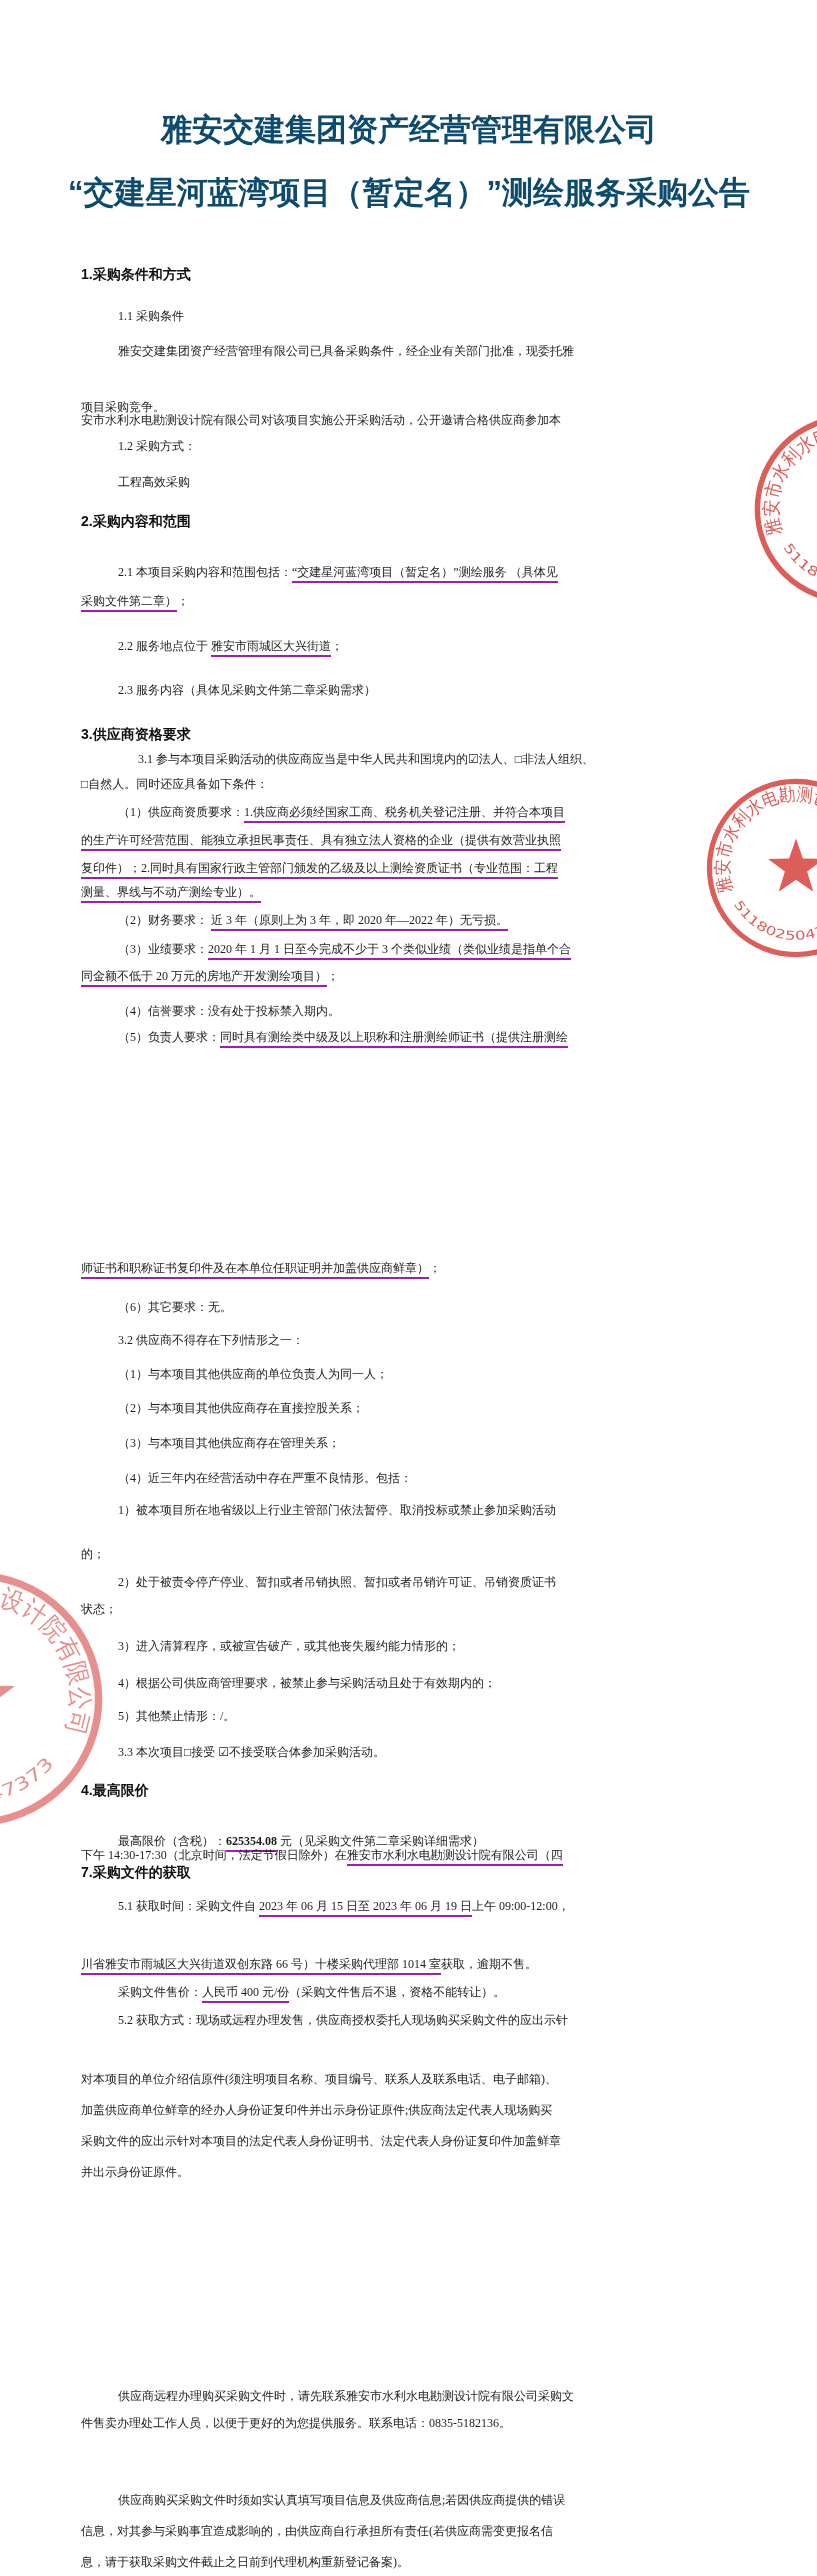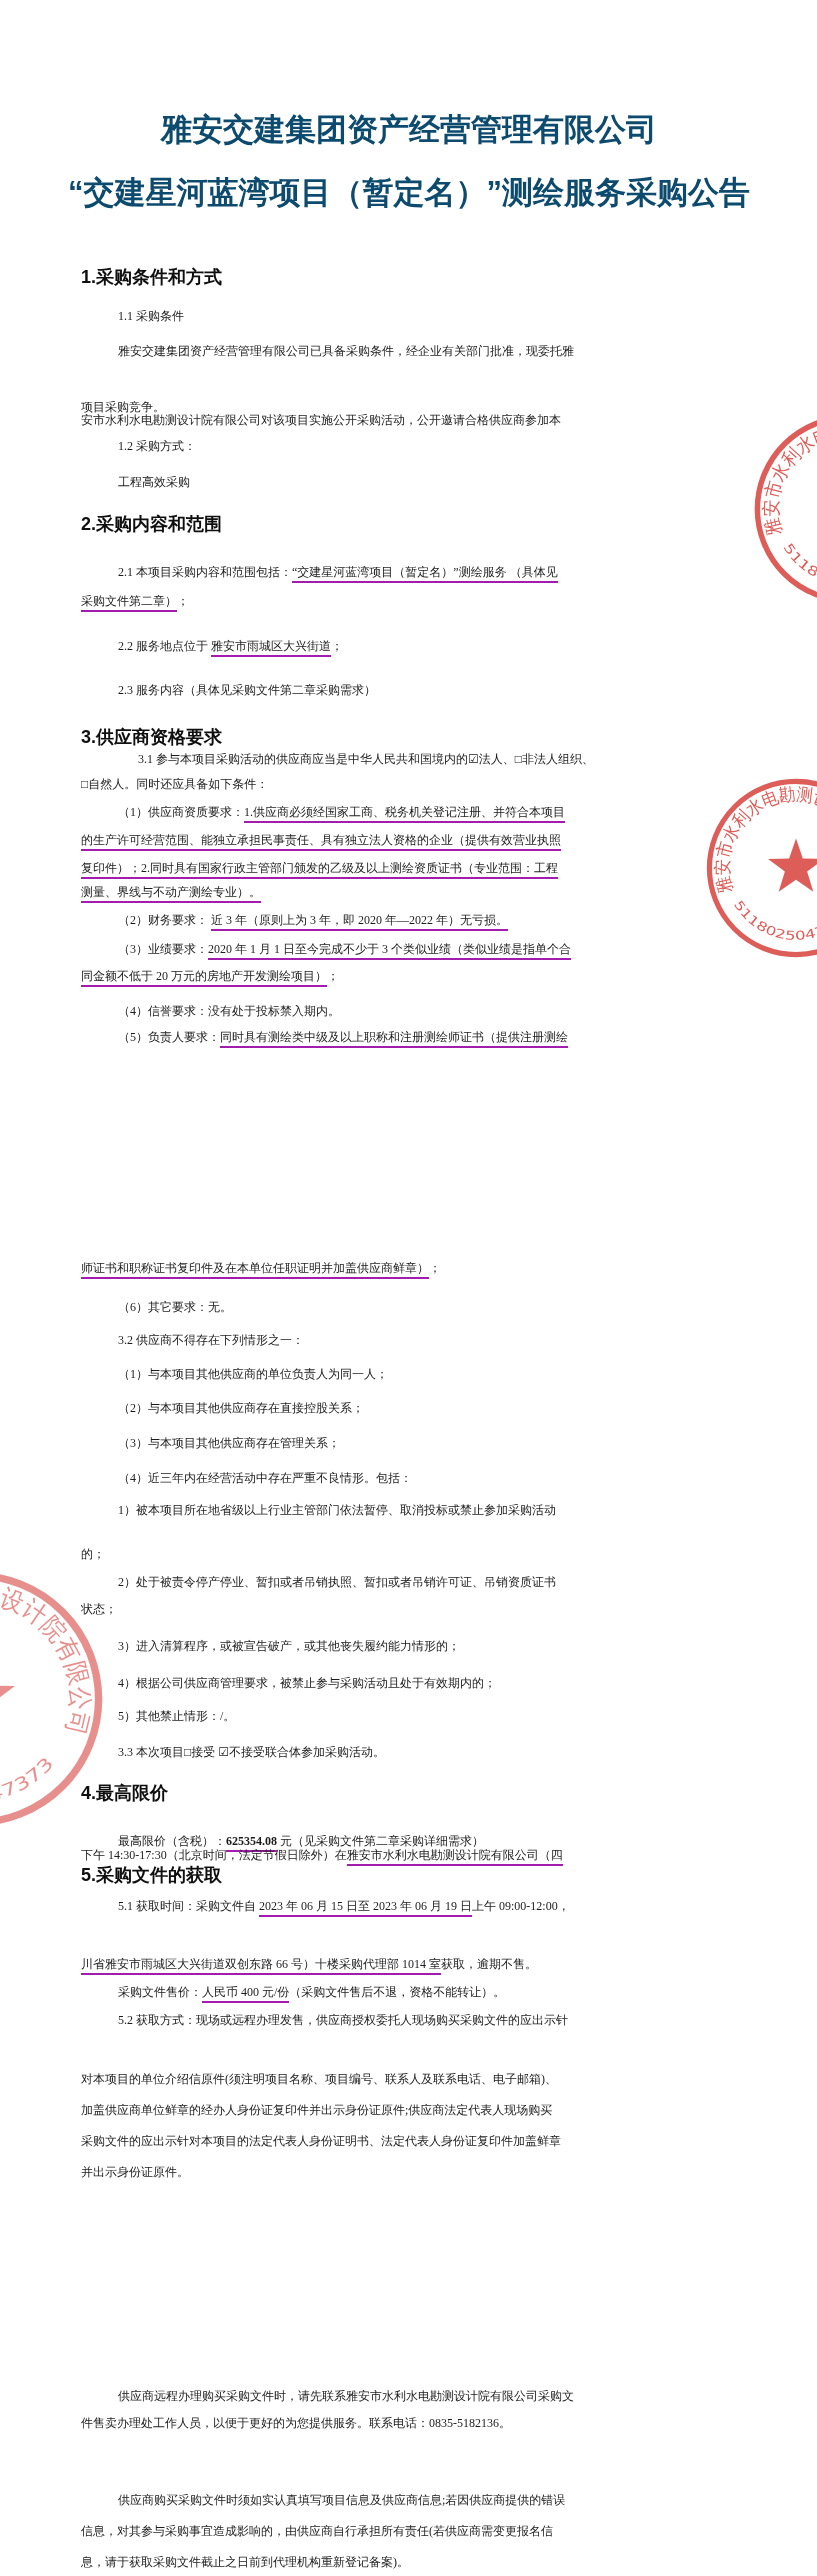--- a/index.html
+++ b/index.html
@@ -23,21 +23,21 @@
     left:0; width:100%;
     text-align:center;
     font-family:"Liberation Sans","DejaVu Sans",sans-serif;
     font-weight:bold;
     font-size:31px;
     color:#0c4a6e;
   }
   .line.heading {
     font-family:"Liberation Sans","DejaVu Sans",sans-serif;
     font-weight:bold;
-    font-size:18px;
+    font-size:14px;
     color:#0f0f0f;
   }
   .seg.u { border-bottom:2px solid #a21caf; padding-bottom:1.5px; }
   .seg.b { font-weight:bold; }
   .seal {
     position:absolute;
     pointer-events:none;
   }
 </style>
 </head>
@@ -81,21 +81,21 @@
       <div class="line p" style="top: 1503px; left: 118px;"><span class="seg">1）被本项目所在地省级以上行业主管部门依法暂停、取消投标或禁止参加采购活动</span></div>
       <div class="line p" style="top: 1547px; left: 81px;"><span class="seg">的；</span></div>
       <div class="line p" style="top: 1575px; left: 118px;"><span class="seg">2）处于被责令停产停业、暂扣或者吊销执照、暂扣或者吊销许可证、吊销资质证书</span></div>
       <div class="line p" style="top: 1602px; left: 81px;"><span class="seg">状态；</span></div>
       <div class="line p" style="top: 1639px; left: 118px;"><span class="seg">3）进入清算程序，或被宣告破产，或其他丧失履约能力情形的；</span></div>
       <div class="line p" style="top: 1676px; left: 118px;"><span class="seg">4）根据公司供应商管理要求，被禁止参与采购活动且处于有效期内的；</span></div>
       <div class="line p" style="top: 1709px; left: 118px;"><span class="seg">5）其他禁止情形：/。</span></div>
       <div class="line p" style="top: 1745px; left: 118px;"><span class="seg">3.3 本次项目□接受 ☑不接受联合体参加采购活动。</span></div>
       <div class="line heading" style="top: 1782px; left: 81px;"><span class="seg">4.最高限价</span></div>
       <div class="line p" style="top: 1834px; left: 118px;"><span class="seg">最高限价（含税）：</span><span class="seg u b">625354.08</span><span class="seg"> 元（见采购文件第二章采购详细需求）</span></div>
-      <div class="line heading" style="top: 1864px; left: 81px;"><span class="seg">5.采购文件的获取</span></div>
+      <div class="line heading" style="top: 1864px; left: 81px;"><span class="seg">7.采购文件的获取</span></div>
       <div class="line p" style="top: 1899px; left: 118px;"><span class="seg">5.1 获取时间：采购文件自 </span><span class="seg u">2023 年 06 月 15 日至 2023 年 06 月 19 日</span><span class="seg">上午 09:00-12:00，</span></div>
       <div class="line p" style="top: 1848px; left: 81px;"><span class="seg">下午 14:30-17:30（北京时间，法定节假日除外）在</span><span class="seg u">雅安市水利水电勘测设计院有限公司（四</span></div>
       <div class="line p" style="top: 1957px; left: 81px;"><span class="seg u">川省雅安市雨城区大兴街道双创东路 66 号）十楼采购代理部 1014 室</span><span class="seg">获取，逾期不售。</span></div>
       <div class="line p" style="top: 1985px; left: 118px;"><span class="seg">采购文件售价：</span><span class="seg u">人民币 400 元/份</span><span class="seg">（采购文件售后不退，资格不能转让）。</span></div>
       <div class="line p" style="top: 2013px; left: 118px;"><span class="seg">5.2 获取方式：现场或远程办理发售，供应商授权委托人现场购买采购文件的应出示针</span></div>
       <div class="line p" style="top: 2072px; left: 81px;"><span class="seg">对本项目的单位介绍信原件(须注明项目名称、项目编号、联系人及联系电话、电子邮箱)、</span></div>
       <div class="line p" style="top: 2103px; left: 81px;"><span class="seg">加盖供应商单位鲜章的经办人身份证复印件并出示身份证原件;供应商法定代表人现场购买</span></div>
       <div class="line p" style="top: 2134px; left: 81px;"><span class="seg">采购文件的应出示针对本项目的法定代表人身份证明书、法定代表人身份证复印件加盖鲜章</span></div>
       <div class="line p" style="top: 2165px; left: 81px;"><span class="seg">并出示身份证原件。</span></div>
       <div class="line p" style="top: 2389px; left: 118px;"><span class="seg">供应商远程办理购买采购文件时，请先联系雅安市水利水电勘测设计院有限公司采购文</span></div>

